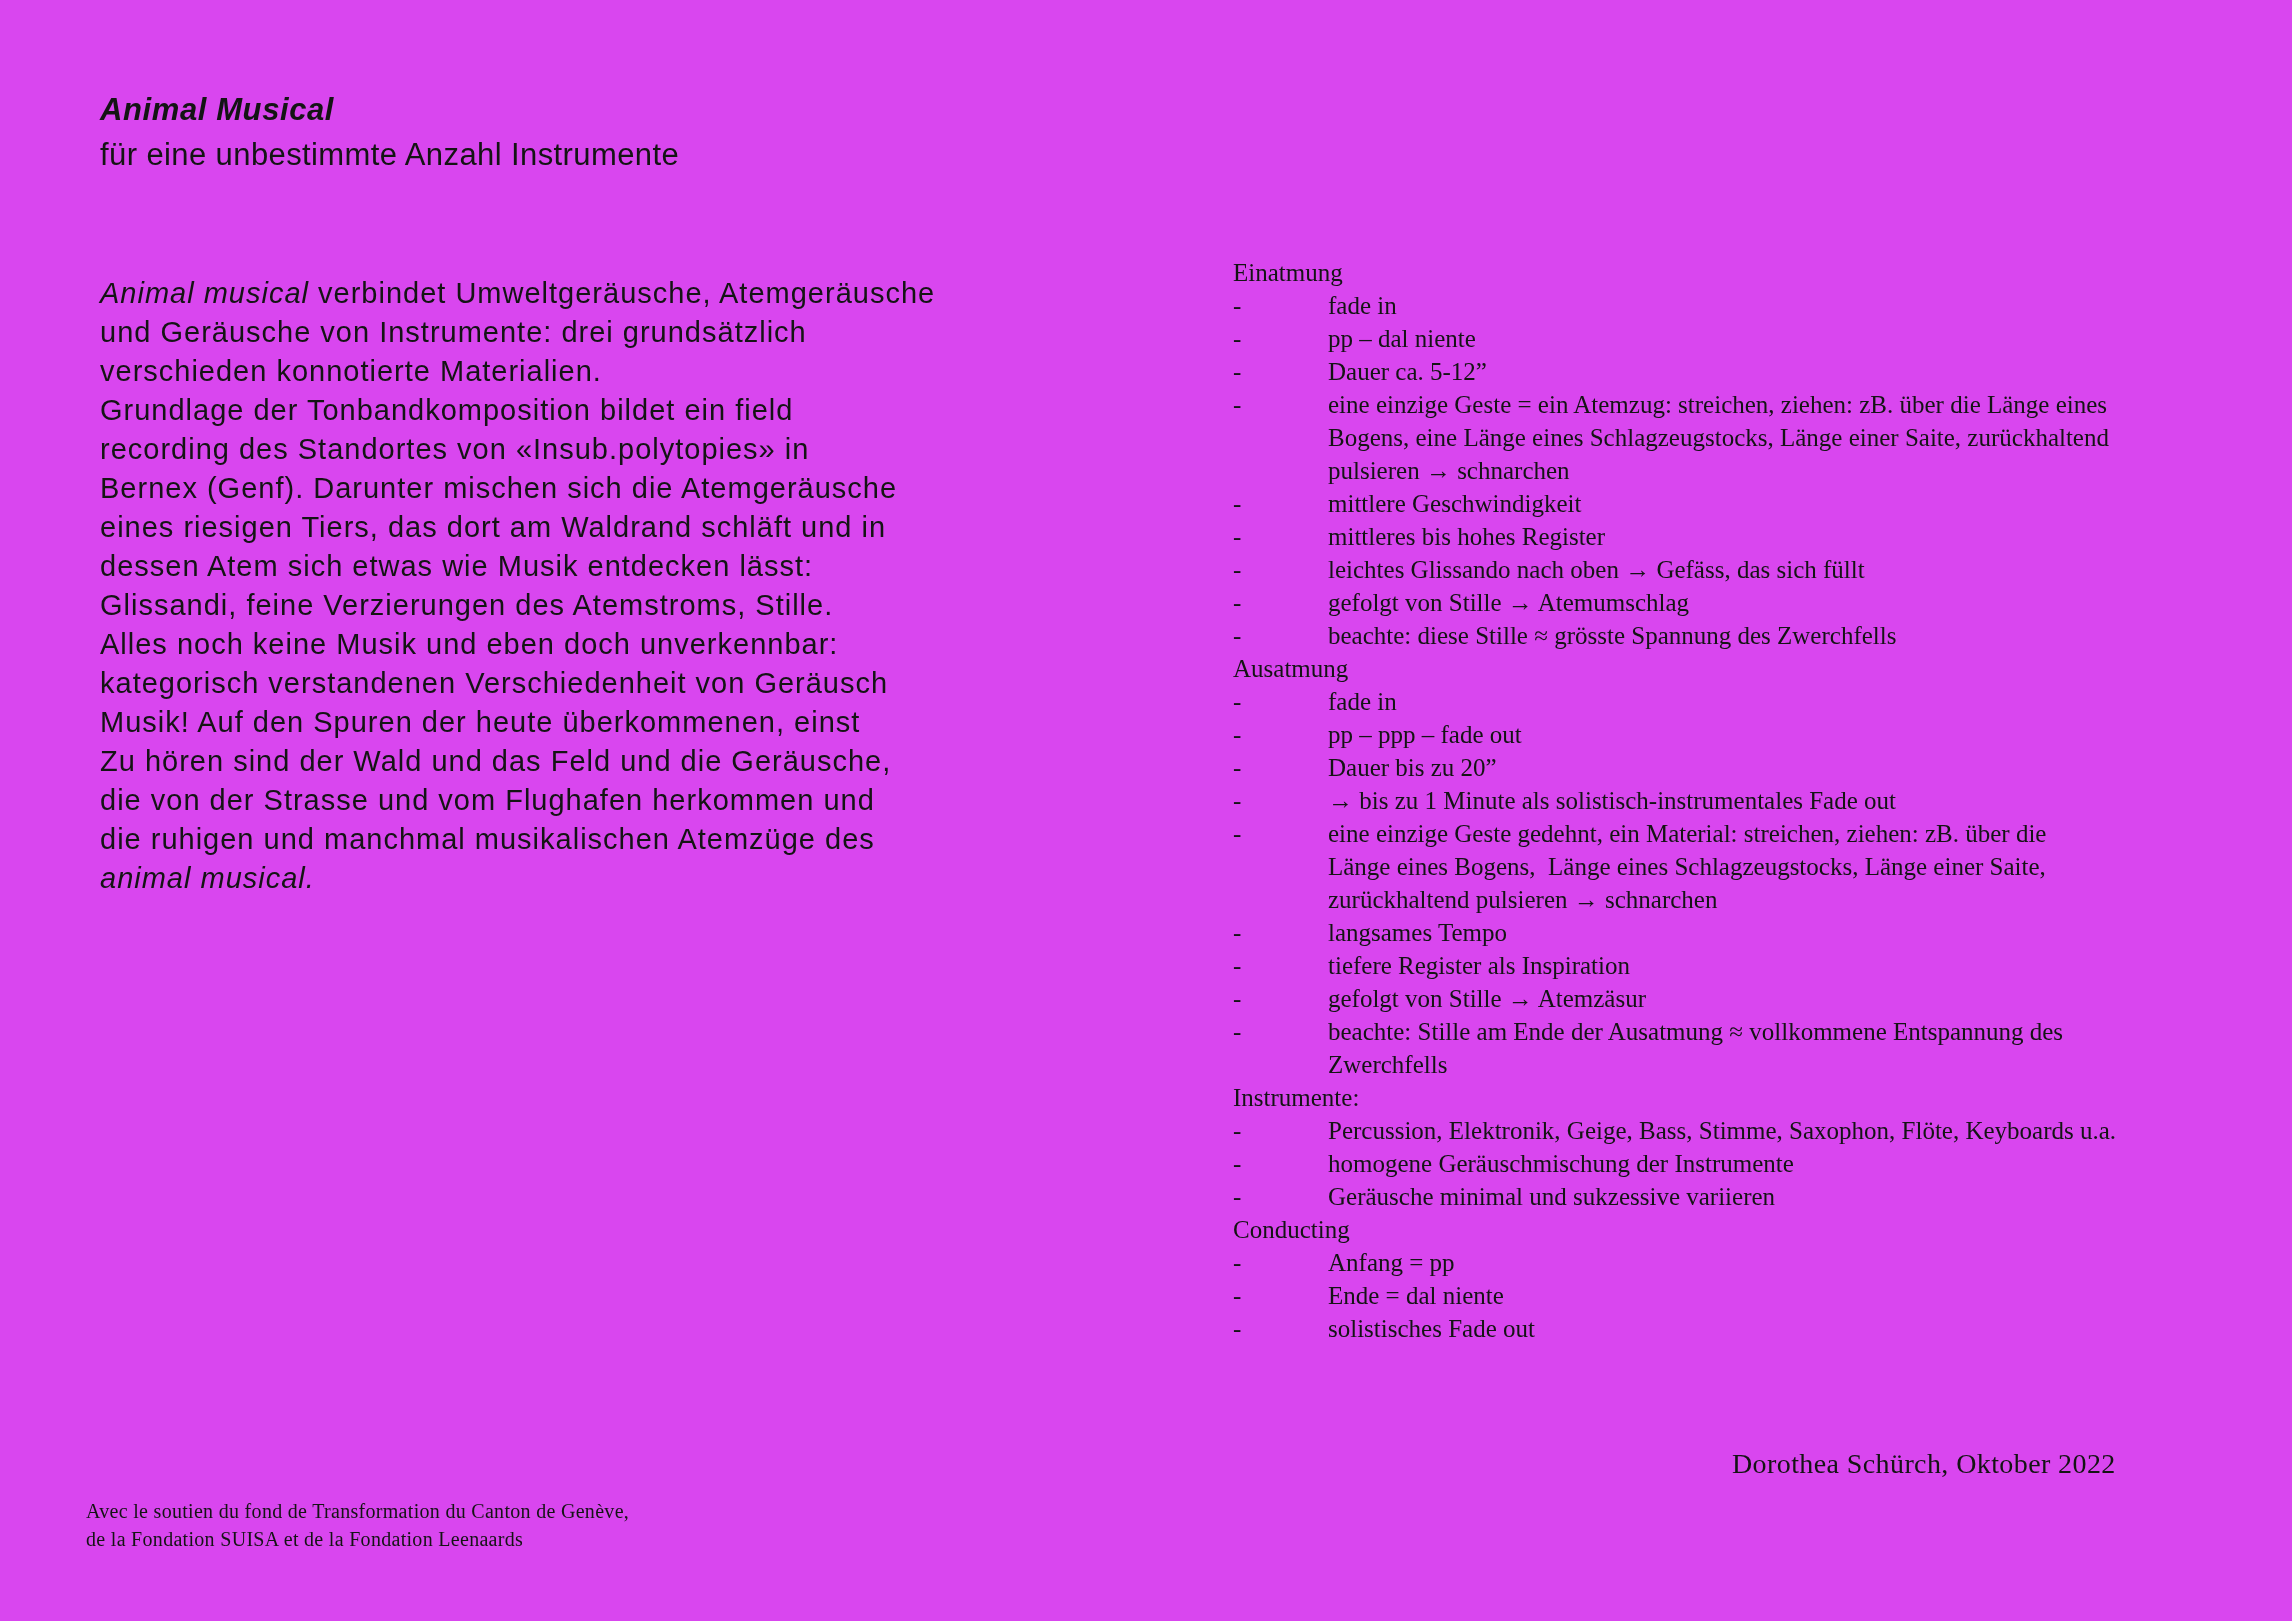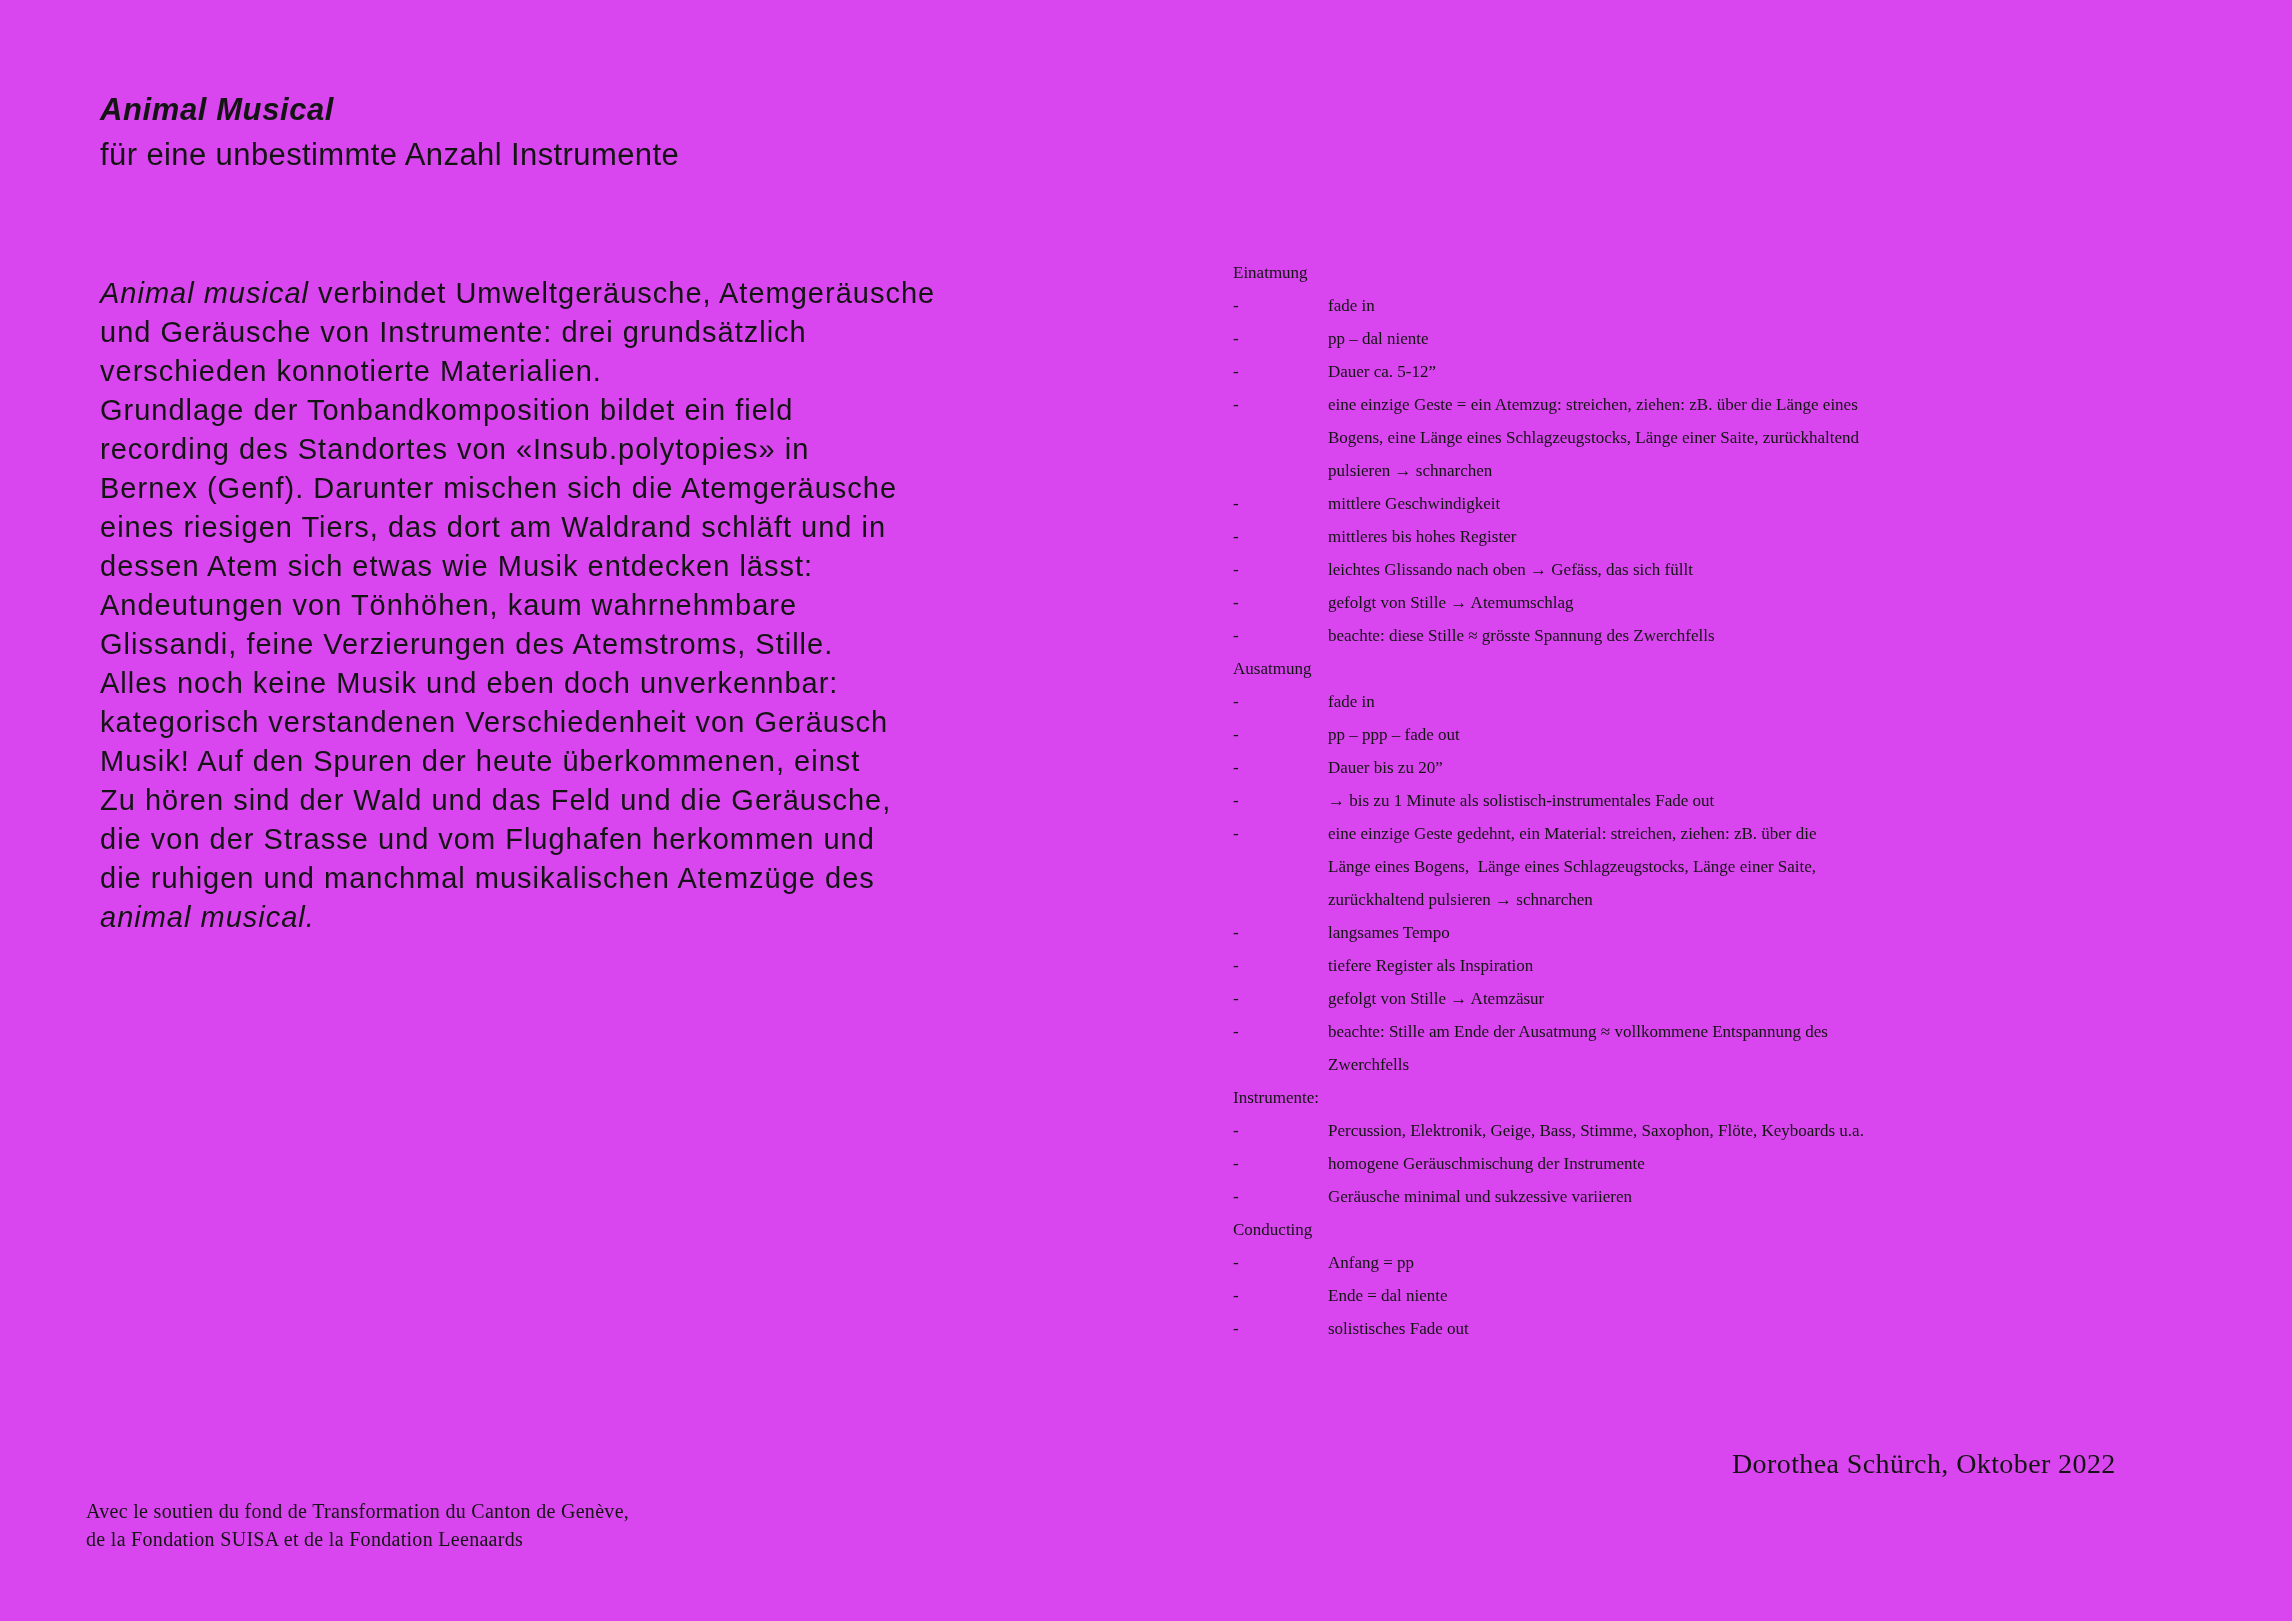--- a/index.html
+++ b/index.html
@@ -39,21 +39,21 @@
     letter-spacing: 1px;
   }
   .intro-line { white-space: nowrap; }
   .intro .it { font-style: italic; }
   .score {
     position: absolute;
     left: 1233px;
     top: 256px;
     width: 975px;
     font-family: "Liberation Serif", serif;
-    font-size: 17px;
+    font-size: 25px;
     line-height: 33px;
   }
   .score-item { display: flex; align-items: flex-start; }
   .score-item .dash {
     flex: 0 0 95px;
     width: 95px;
   }
   .score-item .item-text {
     flex: 1 1 auto;
     white-space: pre-wrap;
@@ -88,21 +88,20 @@
 
   <section class="intro">
       <div class="intro-line"><span class="it">Animal musical</span><span> verbindet Umweltgeräusche, Atemgeräusche</span></div>
       <div class="intro-line"><span>und Geräusche von Instrumente: drei grundsätzlich</span></div>
       <div class="intro-line"><span>verschieden konnotierte Materialien.</span></div>
       <div class="intro-line"><span>Grundlage der Tonbandkomposition bildet ein field</span></div>
       <div class="intro-line"><span>recording des Standortes von «Insub.polytopies» in</span></div>
       <div class="intro-line"><span>Bernex (Genf). Darunter mischen sich die Atemgeräusche</span></div>
       <div class="intro-line"><span>eines riesigen Tiers, das dort am Waldrand schläft und in</span></div>
       <div class="intro-line"><span>dessen Atem sich etwas wie Musik entdecken lässt:</span></div>
-      <div class="intro-line"><span>Andeutungen von Tönhöhen, kaum wahrnehmbare</span></div>
       <div class="intro-line"><span>Glissandi, feine Verzierungen des Atemstroms, Stille.</span></div>
       <div class="intro-line"><span>Alles noch keine Musik und eben doch unverkennbar:</span></div>
       <div class="intro-line"><span>kategorisch verstandenen Verschiedenheit von Geräusch</span></div>
       <div class="intro-line"><span>Musik! Auf den Spuren der heute überkommenen, einst</span></div>
       <div class="intro-line"><span>Zu hören sind der Wald und das Feld und die Geräusche,</span></div>
       <div class="intro-line"><span>die von der Strasse und vom Flughafen herkommen und</span></div>
       <div class="intro-line"><span>die ruhigen und manchmal musikalischen Atemzüge des</span></div>
       <div class="intro-line"><span class="it">animal musical.</span></div>
     </section>
 

